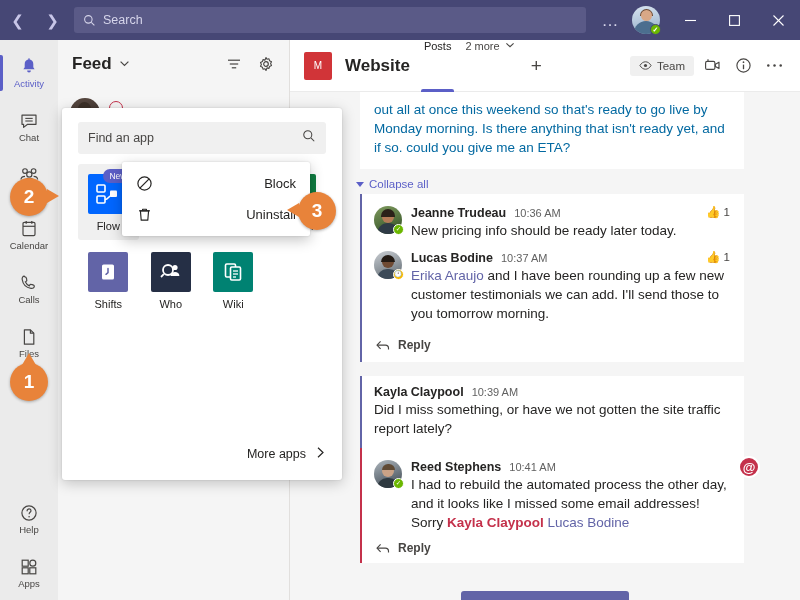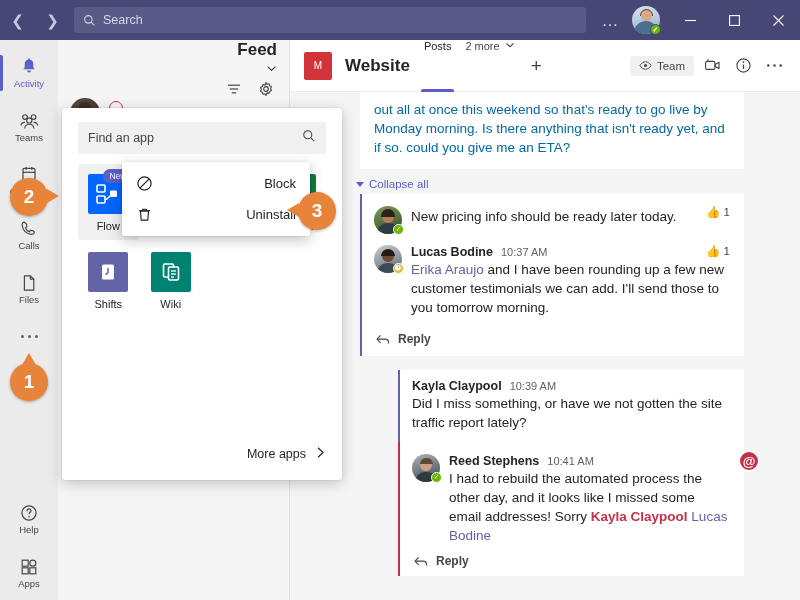--- a/index.html
+++ b/index.html
@@ -63,21 +63,21 @@
   .rail-dots { width: 58px; height: 40px; display: flex; align-items: center; justify-content: center; cursor: pointer; }
   .rail-dots span { width: 3px; height: 3px; border-radius: 50%; background: #616161; margin: 0 2px; display: inline-block; }
   .rail-spacer { flex: 1; }
 
   
   .feedpane {
     position: absolute; left: 58px; top: 40px; width: 232px; height: 560px;
     background: #f5f5f5; border-right: 1px solid #e1dfdd;
   }
   .feed-head {
-    height: 48px; display: flex; align-items: flex-end; padding: 0 12px 0 14px; flex-direction: column;
+    height: 48px; display: flex; align-items: center; padding: 0 12px 0 14px;
   }
   .feed-title { font-size: 17px; font-weight: bold; color: #252423; }
   .feed-chev { margin-left: 7px; color: #484644; }
   .feed-actions { margin-left: auto; display: flex; gap: 10px; }
   .feed-ibtn { width: 22px; height: 22px; display: flex; align-items: center; justify-content: center; cursor: pointer; }
   .feed-list { padding-top: 2px; }
   .feed-row { display: flex; padding: 8px 12px; gap: 9px; cursor: pointer; }
   .fav {
     width: 30px; height: 30px; border-radius: 50%; flex: 0 0 auto; position: relative;
     background: linear-gradient(165deg,#5a4a42,#2e2622); overflow: hidden;
@@ -150,21 +150,21 @@
   .r-time { font-size: 11px; color: #616161; }
   .r-text { font-size: 13.5px; line-height: 19px; color: #252423; margin-top: 1px; }
   .mention { color: #6264a7; }
   .mention.unres { color: #c4314b; font-weight: bold; }
   .r-react { position: absolute; right: 0; top: 2px; font-size: 11.5px; color: #484644; display: flex; align-items: center; gap: 3px; }
   .replybtn {
     display: flex; align-items: center; gap: 8px; font-size: 12px; color: #484644;
     padding: 7px 0 6px 2px; cursor: pointer; font-weight: bold;
   }
 
-  .msgblock2 { margin: 14px 56px 0 108px; }
+  .msgblock2 { margin: 14px 56px 0 70px; }
   .parent2 {
     background: #fff; border-left: 2px solid #6264a7; padding: 9px 14px 10px 12px;
   }
   .child2 {
     background: #fff; border-left: 2px solid #c4314b; padding: 9px 14px 2px 12px;
   }
   .atbadge {
     position: absolute; right: -16px; top: 8px; width: 22px; height: 22px;
     border-radius: 50%; background: #c4314b; color: #fff; font-size: 13px;
     display: flex; align-items: center; justify-content: center; font-weight: bold;
@@ -297,20 +297,28 @@
 
     <div class="rail-item active">
       <svg width="20" height="20" viewBox="0 0 20 20">
         <path d="M10 2.6c-2.5 0-4.3 1.9-4.3 4.3v3.3l-1.3 2.1h11.2l-1.3-2.1V6.9c0-2.4-1.8-4.3-4.3-4.3z" fill="#5b5fc7"></path>
         <path d="M8.1 13.6a1.9 1.9 0 0 0 3.8 0z" fill="#5b5fc7"></path>
         <rect x="9.3" y="1.2" width="1.4" height="2" rx="0.6" fill="#5b5fc7"></rect>
       </svg>
       <span class="lbl">Activity</span>
     </div>
 
+    <div class="rail-item">
+      <svg width="20" height="20" viewBox="0 0 20 20">
+        <path d="M3 4.2h14v9.1H8.6L4.6 16.4v-3.1H3z" fill="none" stroke="#484644" stroke-width="1.2" stroke-linejoin="round"></path>
+        <line x1="6.3" y1="7.4" x2="13.7" y2="7.4" stroke="#484644" stroke-width="1.1"></line>
+        <line x1="6.3" y1="10" x2="13.7" y2="10" stroke="#484644" stroke-width="1.1"></line>
+      </svg>
+      <span class="lbl">Chat</span>
+    </div>
 
     <div class="rail-item">
       <svg width="21" height="20" viewBox="0 0 21 20">
         <circle cx="6" cy="6" r="2.3" fill="none" stroke="#484644" stroke-width="1.15"></circle>
         <circle cx="14.6" cy="6" r="2.3" fill="none" stroke="#484644" stroke-width="1.15"></circle>
         <circle cx="10.3" cy="9.4" r="2.6" fill="none" stroke="#484644" stroke-width="1.15"></circle>
         <path d="M2 14.6c0-2.1 1.8-3.3 4-3.3" fill="none" stroke="#484644" stroke-width="1.15"></path>
         <path d="M18.6 14.6c0-2.1-1.8-3.3-4-3.3" fill="none" stroke="#484644" stroke-width="1.15"></path>
         <path d="M5.8 17.4c0-2.6 2-4.2 4.5-4.2s4.5 1.6 4.5 4.2" fill="none" stroke="#484644" stroke-width="1.15"></path>
       </svg>
@@ -469,20 +477,24 @@
         <div class="reply">
           <div class="r-av">
             <div class="circ" style="background:linear-gradient(160deg,#7f9a5e 0%,#4d6b3a 60%,#33491f 100%);">
               <div style="position:absolute;width:12px;height:12px;border-radius:50%;background:#b47b57;left:8px;top:5px;"></div>
               <div style="position:absolute;width:14px;height:8px;border-radius:7px 7px 0 0;background:#2b2119;left:7px;top:3px;"></div>
               <div style="position:absolute;width:22px;height:11px;border-radius:11px 11px 0 0;background:#2f3b46;left:3px;bottom:0;"></div>
             </div>
             <div class="r-pres online">✓</div>
           </div>
           <div class="r-body">
+            <div class="r-meta">
+              <span class="r-name">Jeanne Trudeau</span>
+              <span class="r-time">10:36 AM</span>
+            </div>
             <div class="r-text">New pricing info should be ready later today.</div>
           </div>
           <div class="r-react">
             <span>👍</span>
             <span>1</span>
           </div>
         </div>
 
         <div class="reply">
           <div class="r-av">
@@ -630,20 +642,31 @@
         <div class="appicon" style="background:#6264a7;">
           <svg width="22" height="22" viewBox="0 0 22 22">
             <rect x="5" y="3.5" width="12" height="15" rx="1.6" fill="#fff"></rect>
             <path d="M11 7.5v4.2l-2 1.6" fill="none" stroke="#6264a7" stroke-width="1.5" stroke-linecap="round" stroke-linejoin="round"></path>
           </svg>
         </div>
         <span class="appname">Shifts</span>
       </div>
 
 
+      <div class="appcell">
+        <div class="appicon" style="background:#252f45;">
+          <svg width="24" height="22" viewBox="0 0 24 22">
+            <circle cx="9" cy="9" r="5" fill="none" stroke="#fff" stroke-width="1.8"></circle>
+            <line x1="4.8" y1="13.2" x2="2" y2="16" stroke="#fff" stroke-width="1.8"></line>
+            <circle cx="16" cy="6.5" r="2.6" fill="#fff"></circle>
+            <path d="M11.6 15c0-2.5 2-4 4.4-4s4.4 1.5 4.4 4z" fill="#fff"></path>
+          </svg>
+        </div>
+        <span class="appname">Who</span>
+      </div>
 
       <div class="appcell">
         <div class="appicon" style="background:#008272;">
           <svg width="22" height="22" viewBox="0 0 22 22">
             <rect x="3.5" y="3" width="10" height="13" rx="1.2" fill="none" stroke="#fff" stroke-width="1.6"></rect>
             <rect x="8.5" y="6" width="10" height="13" rx="1.2" fill="#008272" stroke="#fff" stroke-width="1.6"></rect>
             <line x1="11" y1="10" x2="16" y2="10" stroke="#fff" stroke-width="1.3"></line>
             <line x1="11" y1="13" x2="16" y2="13" stroke="#fff" stroke-width="1.3"></line>
             <line x1="11" y1="16" x2="14" y2="16" stroke="#fff" stroke-width="1.3"></line>
           </svg>

